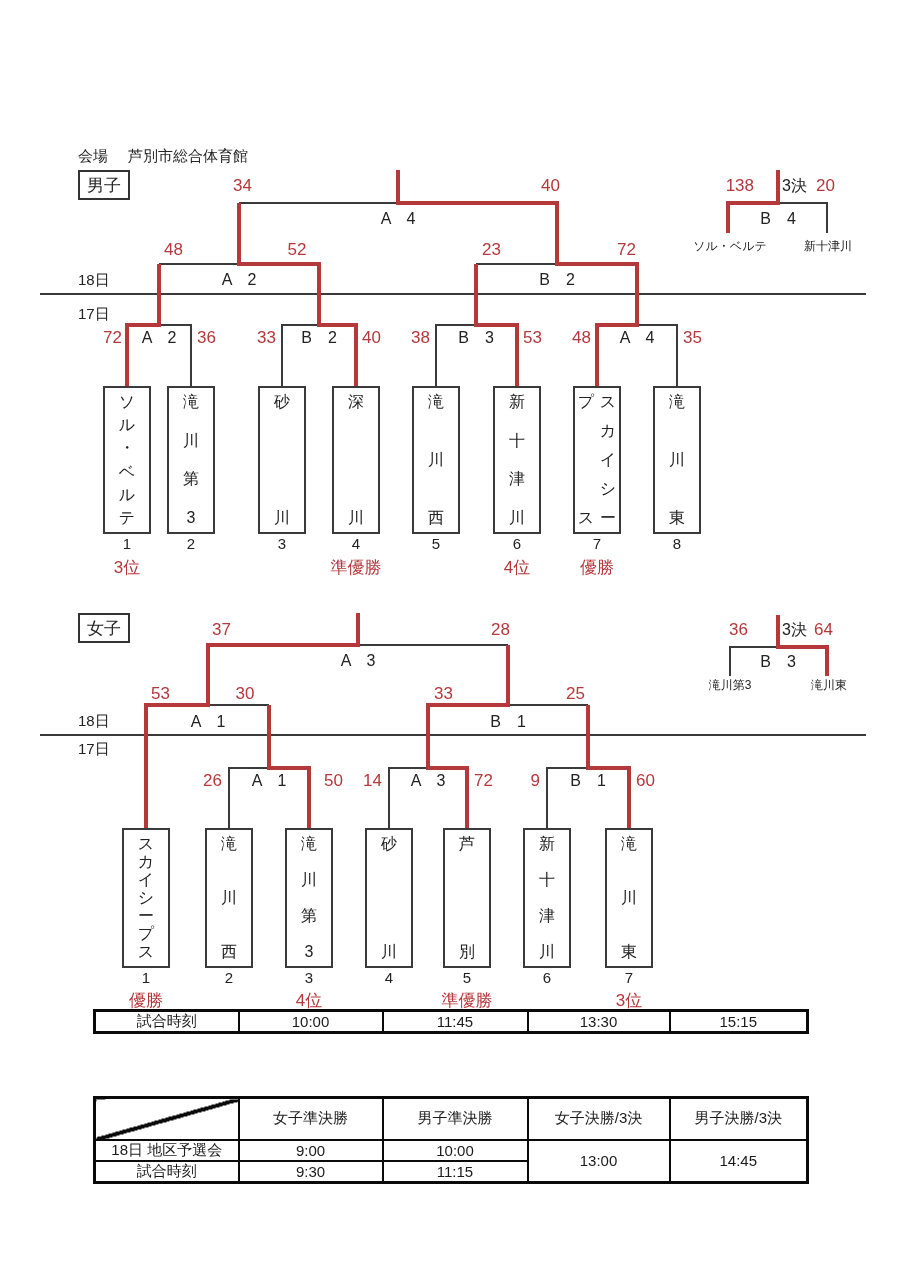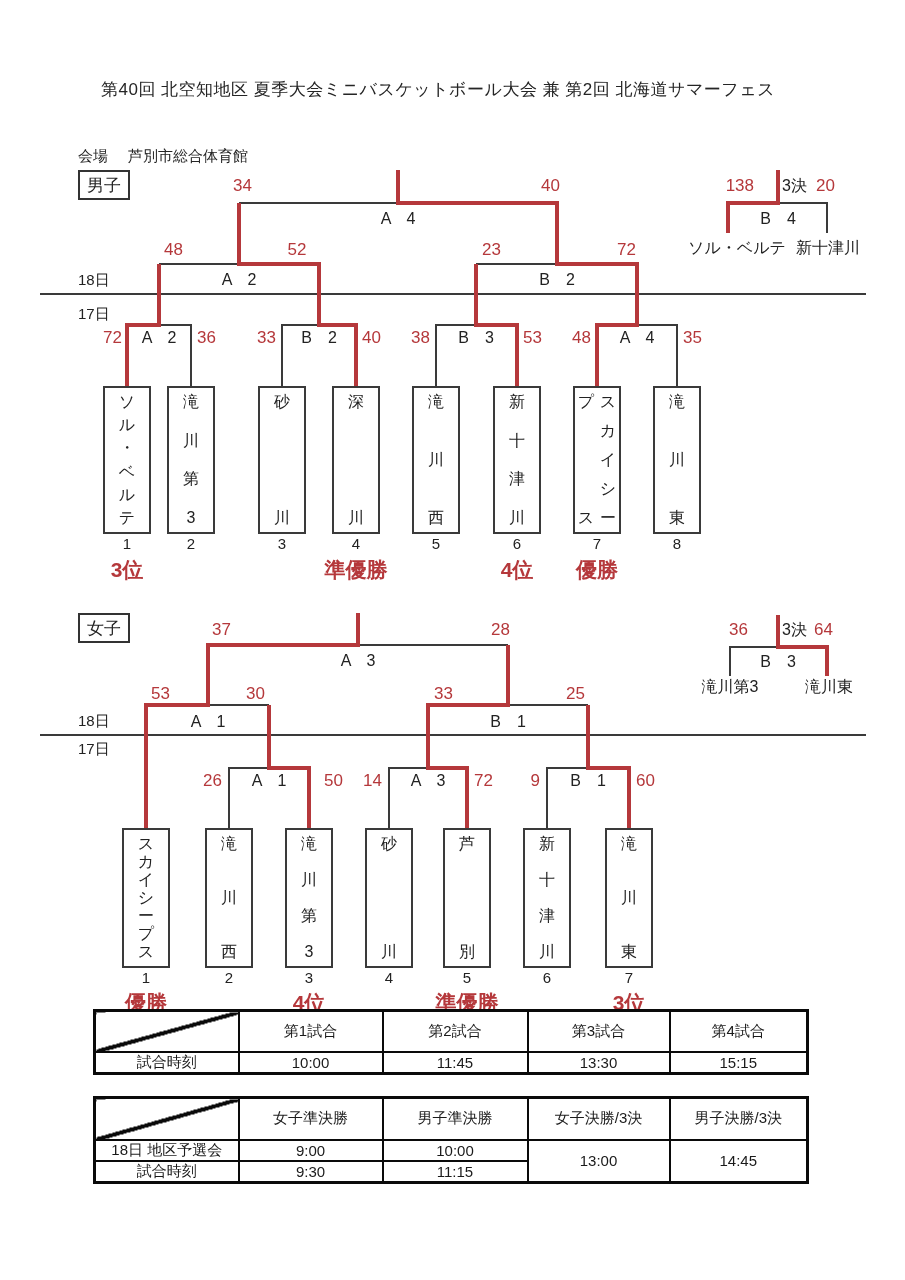--- a/index.html
+++ b/index.html
@@ -16,36 +16,35 @@
   .score{font-size:17px;color:var(--red);white-space:pre;}
   .mlabel{font-size:16px;color:#222;white-space:pre;}
   .tag3{font-size:16px;color:#222;white-space:pre;}
   .datelbl{font-size:15px;color:#222;}
   .tbox{box-sizing:border-box;width:48px;border:2px solid #3a3a3a;background:#fff;
         display:flex;flex-direction:row-reverse;justify-content:center;gap:2px;padding:6px 1px;}
   .vfill{display:flex;flex-direction:column;justify-content:space-between;align-items:center;height:100%;flex:1;
          font-size:16px;color:#222;}
   .vc{line-height:1;}
   .tnum{font-size:15px;color:#222;}
-  .place{font-size:21px;color:var(--red);white-space:pre;font-weight:bold;}
-  .bteam{font-size:16px;color:#222;white-space:pre;}
+  .place{font-size:17px;color:var(--red);white-space:pre;}
+  .bteam{font-size:12px;color:#222;white-space:pre;}
   table.sched{position:absolute;border-collapse:collapse;table-layout:fixed;background:#fff;
               font-size:15px;color:#1a1a1a;}
   table.sched,table.sched td{border:2px solid #0a0a0a;}
   table.sched{border-width:3px;}
   table.sched td{text-align:center;vertical-align:middle;padding:0;overflow:hidden;white-space:nowrap;}
   td.diag{background:linear-gradient(to bottom right,transparent calc(50% - 2px),#0a0a0a calc(50% - 2px),#0a0a0a calc(50% + 2px),transparent calc(50% + 2px));}
   svg.lines{position:absolute;left:0;top:0;pointer-events:none;}
 </style>
 </head>
 <body>
 
 <div class="page">
 
-  <div class="abs title ctr" style="left:0;top:78px;width:876px;">第40回 北空知地区 夏季大会ミニバスケットボール大会 兼 第2回 北海道サマーフェス</div>
   <div class="abs venue" style="left:78px;top:147px;">会場</div>
   <div class="abs venue" style="left:128px;top:147px;">芦別市総合体育館</div>
 
   <svg class="lines" width="905" height="1280">
 
     <g stroke="#3a3a3a" stroke-width="2" fill="none">
       <path d="M239 203 H398"></path>
       <path d="M159 264 H239"></path>
       <path d="M476 264 H557"></path>
       <path d="M159 325 H191 V386"></path>
@@ -203,21 +202,21 @@
   <div class="abs mlabel ctr" style="left:328px;top:651px;width:60px;">A　3</div>
 
   <div class="abs score rgt" style="left:712px;top:620px;width:36px;">36</div>
   <div class="abs tag3" style="left:782px;top:620px;">3決</div>
   <div class="abs score" style="left:814px;top:620px;width:30px;">64</div>
   <div class="abs mlabel ctr" style="left:748px;top:652px;width:60px;">B　3</div>
   <div class="abs bteam ctr" style="left:692px;top:677px;width:76px;">滝川第3</div>
   <div class="abs bteam ctr" style="left:799px;top:677px;width:60px;">滝川東</div>
 
   <div class="abs score" style="left:151px;top:684px;width:40px;">53</div>
-  <div class="abs score rgt" style="left:225px;top:684px;width:40px;">30</div>
+  <div class="abs score rgt" style="left:225px;top:684px;width:40px;text-align:center;">30</div>
   <div class="abs mlabel ctr" style="left:178px;top:712px;width:60px;">A　1</div>
   <div class="abs score" style="left:434px;top:684px;width:40px;">33</div>
   <div class="abs score rgt" style="left:545px;top:684px;width:40px;">25</div>
   <div class="abs mlabel ctr" style="left:478px;top:712px;width:60px;">B　1</div>
 
   <div class="abs datelbl" style="left:78px;top:712px;">18日</div>
   <div class="abs datelbl" style="left:78px;top:740px;">17日</div>
 
   <div class="abs score rgt" style="left:186px;top:771px;width:36px;">26</div>
   <div class="abs mlabel ctr" style="left:241px;top:771px;width:56px;">A　1</div>
@@ -298,27 +297,20 @@
 
   <table class="sched" style="left:93px;top:1009px;width:713px;">
     <colgroup>
         <col style="width:144px">
         <col style="width:144px">
         <col style="width:145px">
         <col style="width:142px">
         <col style="width:138px">
       </colgroup>
     <tbody>
-      <tr style="height:41px;">
-        <td class="diag"></td>
-        <td>第1試合</td>
-        <td>第2試合</td>
-        <td>第3試合</td>
-        <td>第4試合</td>
-      </tr>
       <tr style="height:22px;">
         <td>試合時刻</td>
         <td>10:00</td>
         <td>11:45</td>
         <td>13:30</td>
         <td>15:15</td>
       </tr>
     </tbody>
   </table>
 

